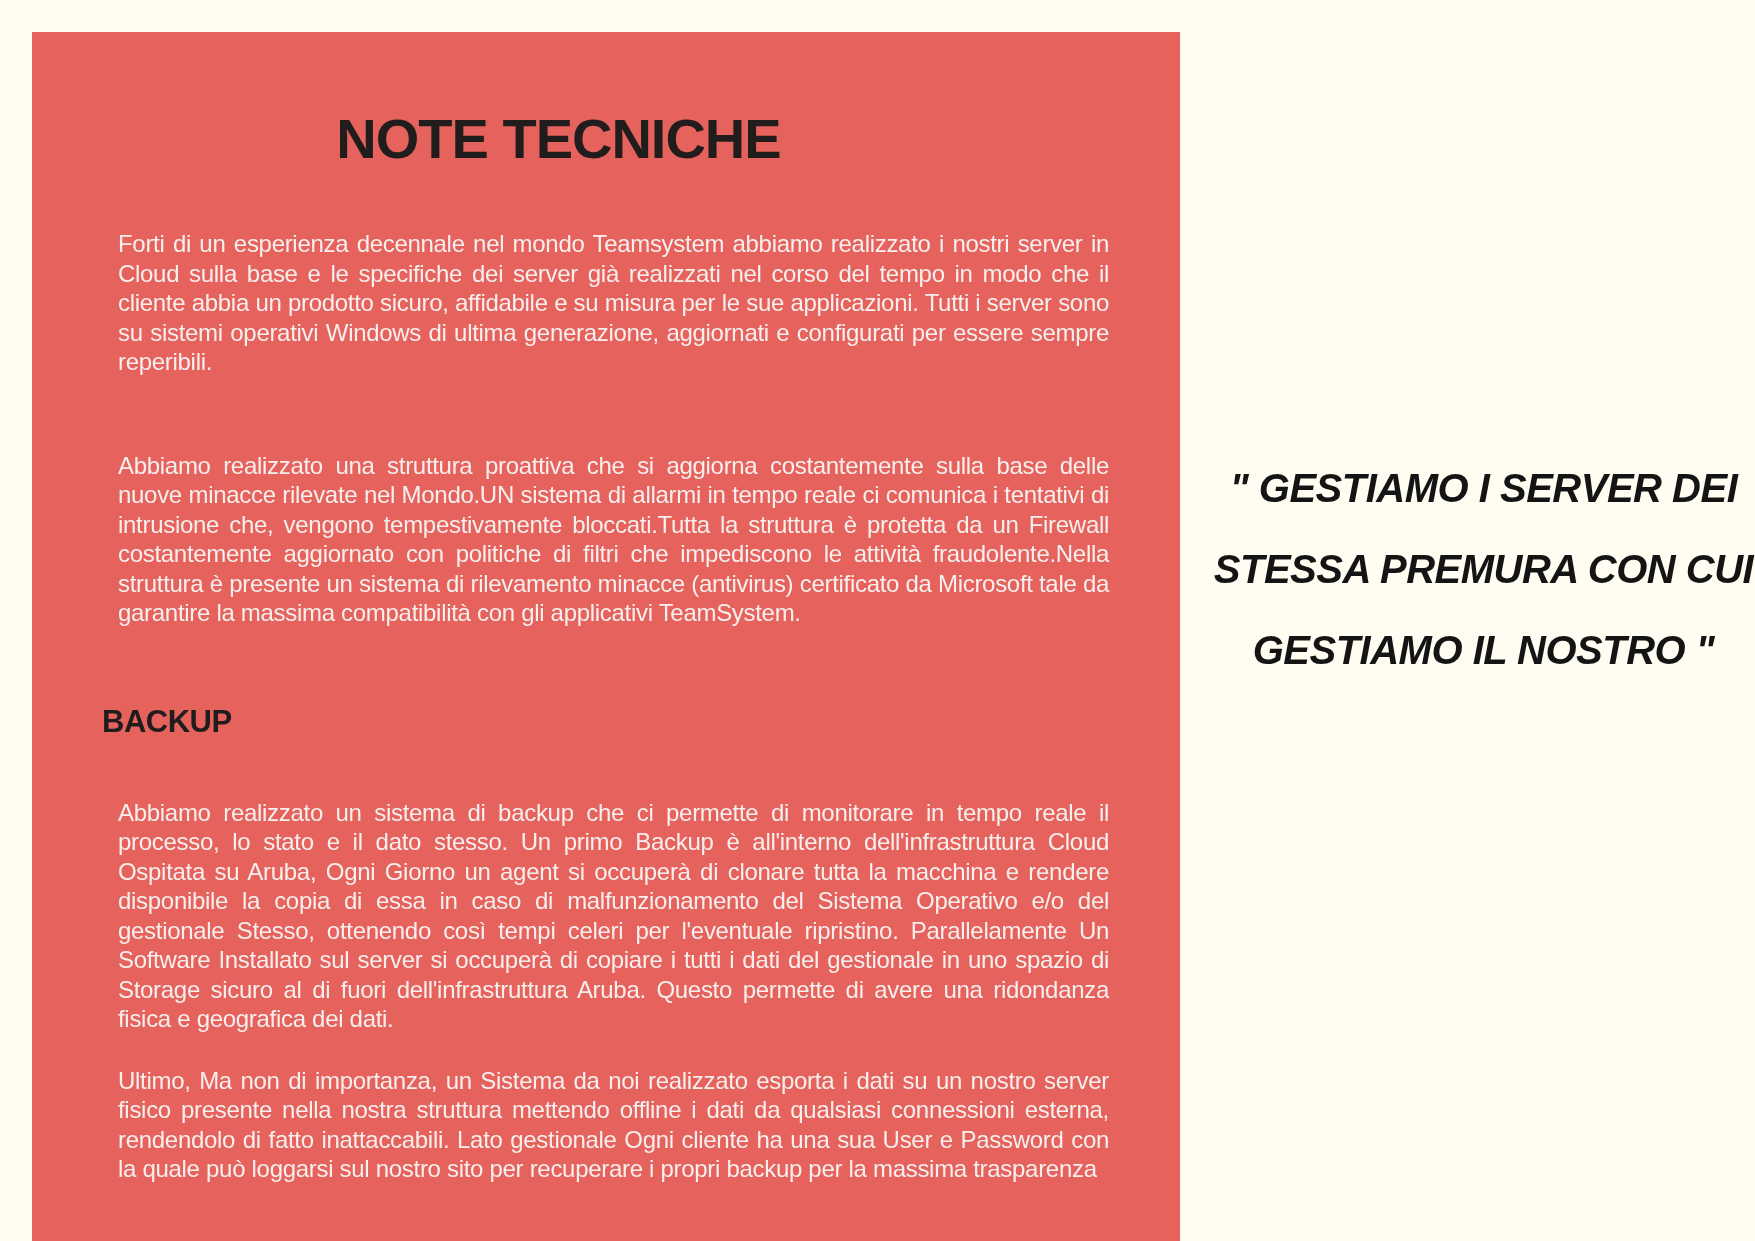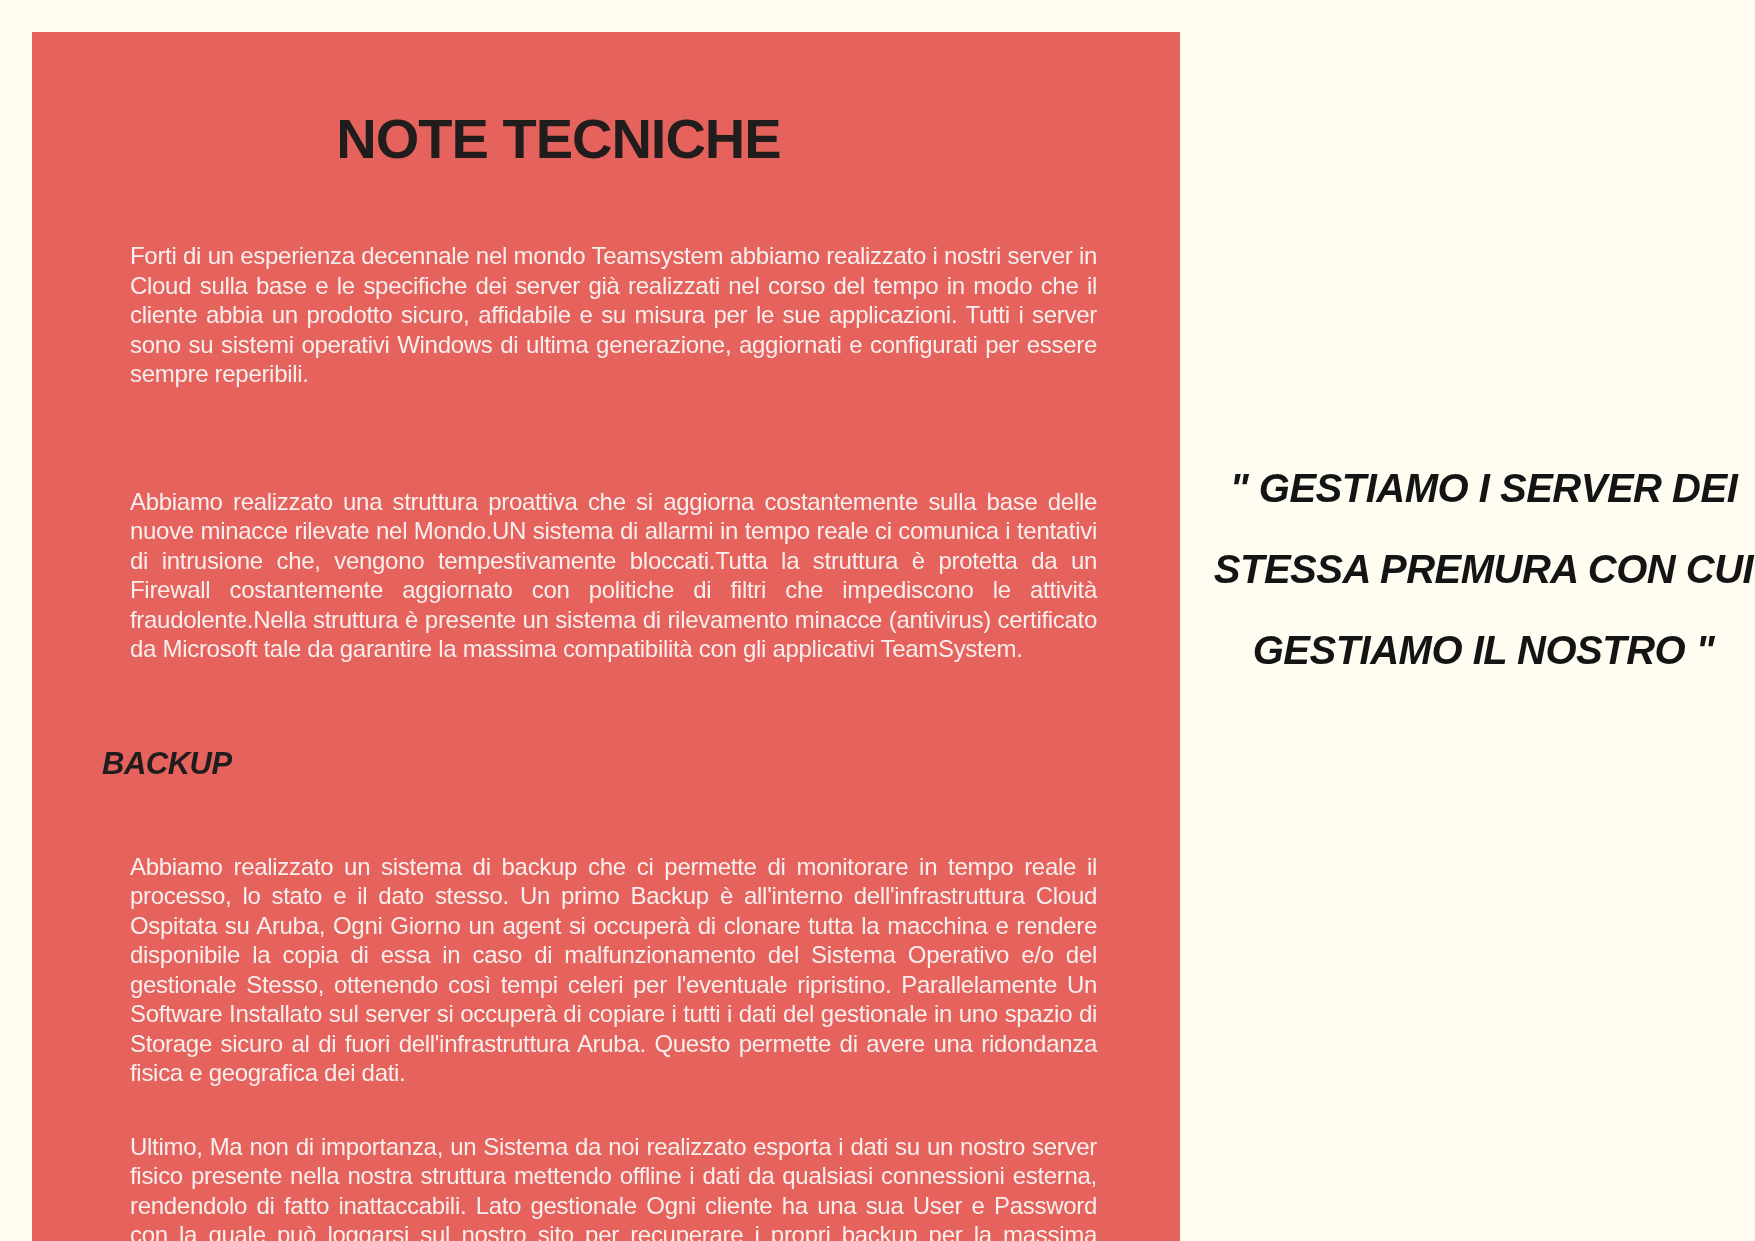--- a/index.html
+++ b/index.html
@@ -36,30 +36,30 @@
     transform: translateX(-55px);
   }
   .section-heading {
     font-size: 31px;
     font-weight: bold;
     color: #221d1d;
     letter-spacing: -0.5px;
   }
   .h-struttura { margin-top: 46px; margin-left: 7px; }
   .h-sicurezza { margin-top: 22px; }
-  .h-backup    { margin-top: 22px; font-style: italic; }
+  .h-backup    { margin-top: 28px; }
   .body-text {
     margin-top: 10px;
     font-size: 24px;
     line-height: 29.5px;
     letter-spacing: -0.3px;
     color: #f7efed;
     text-align: justify;
   }
-  .body-text p { margin: 12px; }
+  .body-text p { margin: 0; }
 
   .quote-panel {
     position: absolute; left: 1148px; top: 0;
     width: 607px; height: 1241px;
     background: #fffdf2;
     display: flex; align-items: center; justify-content: center;
   }
   .quote-block {
     margin-top: -166px;
     text-align: center;

